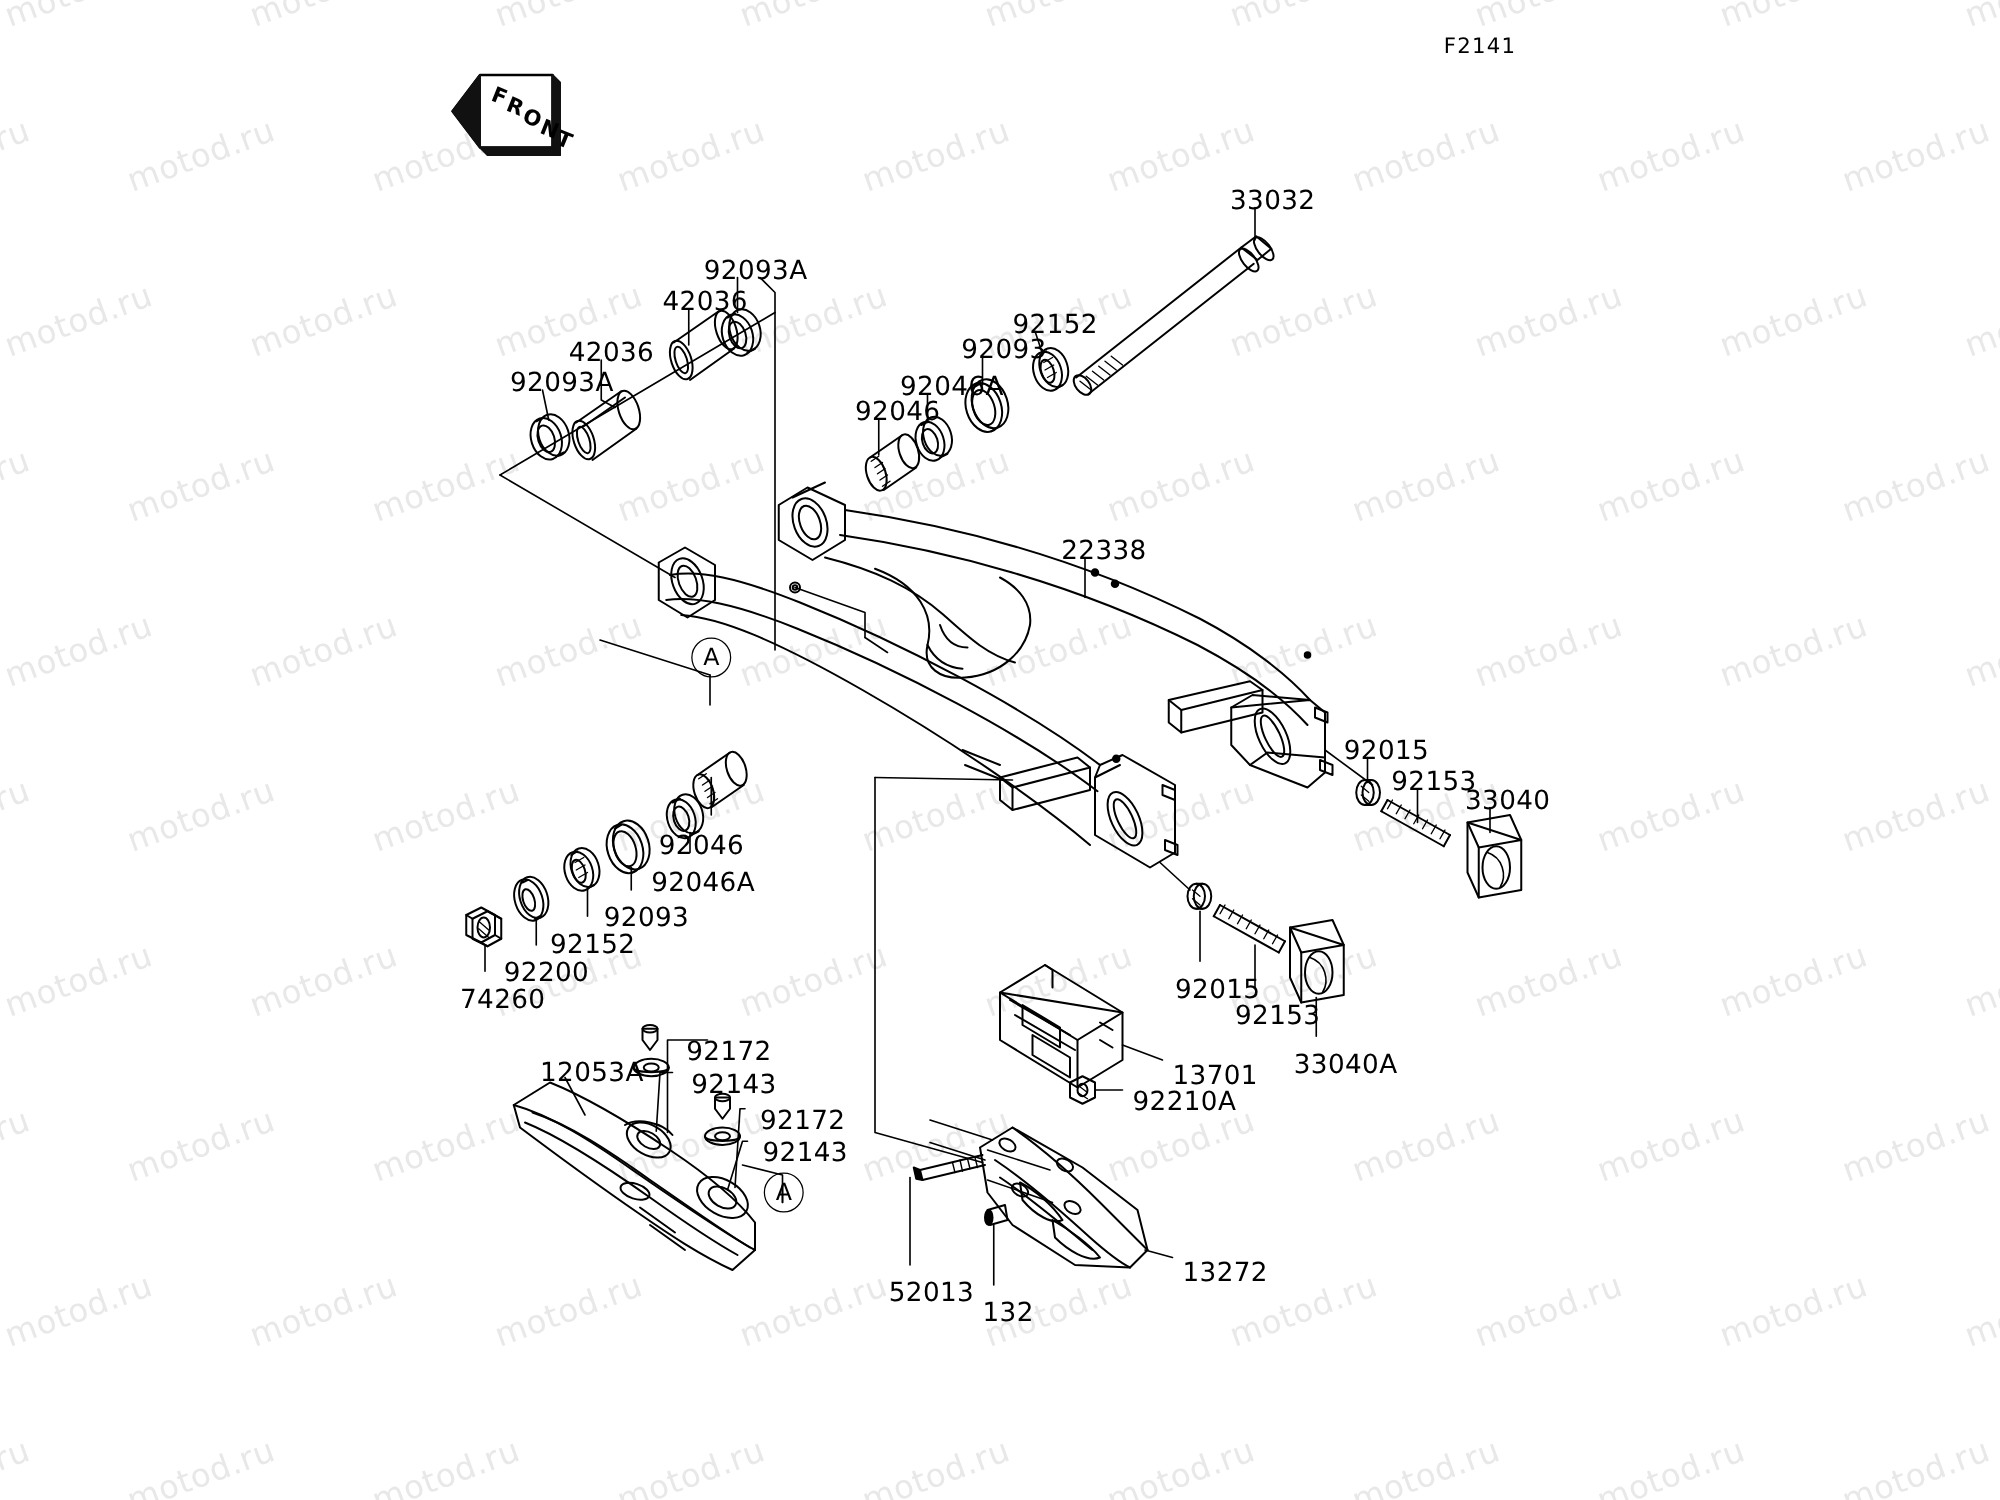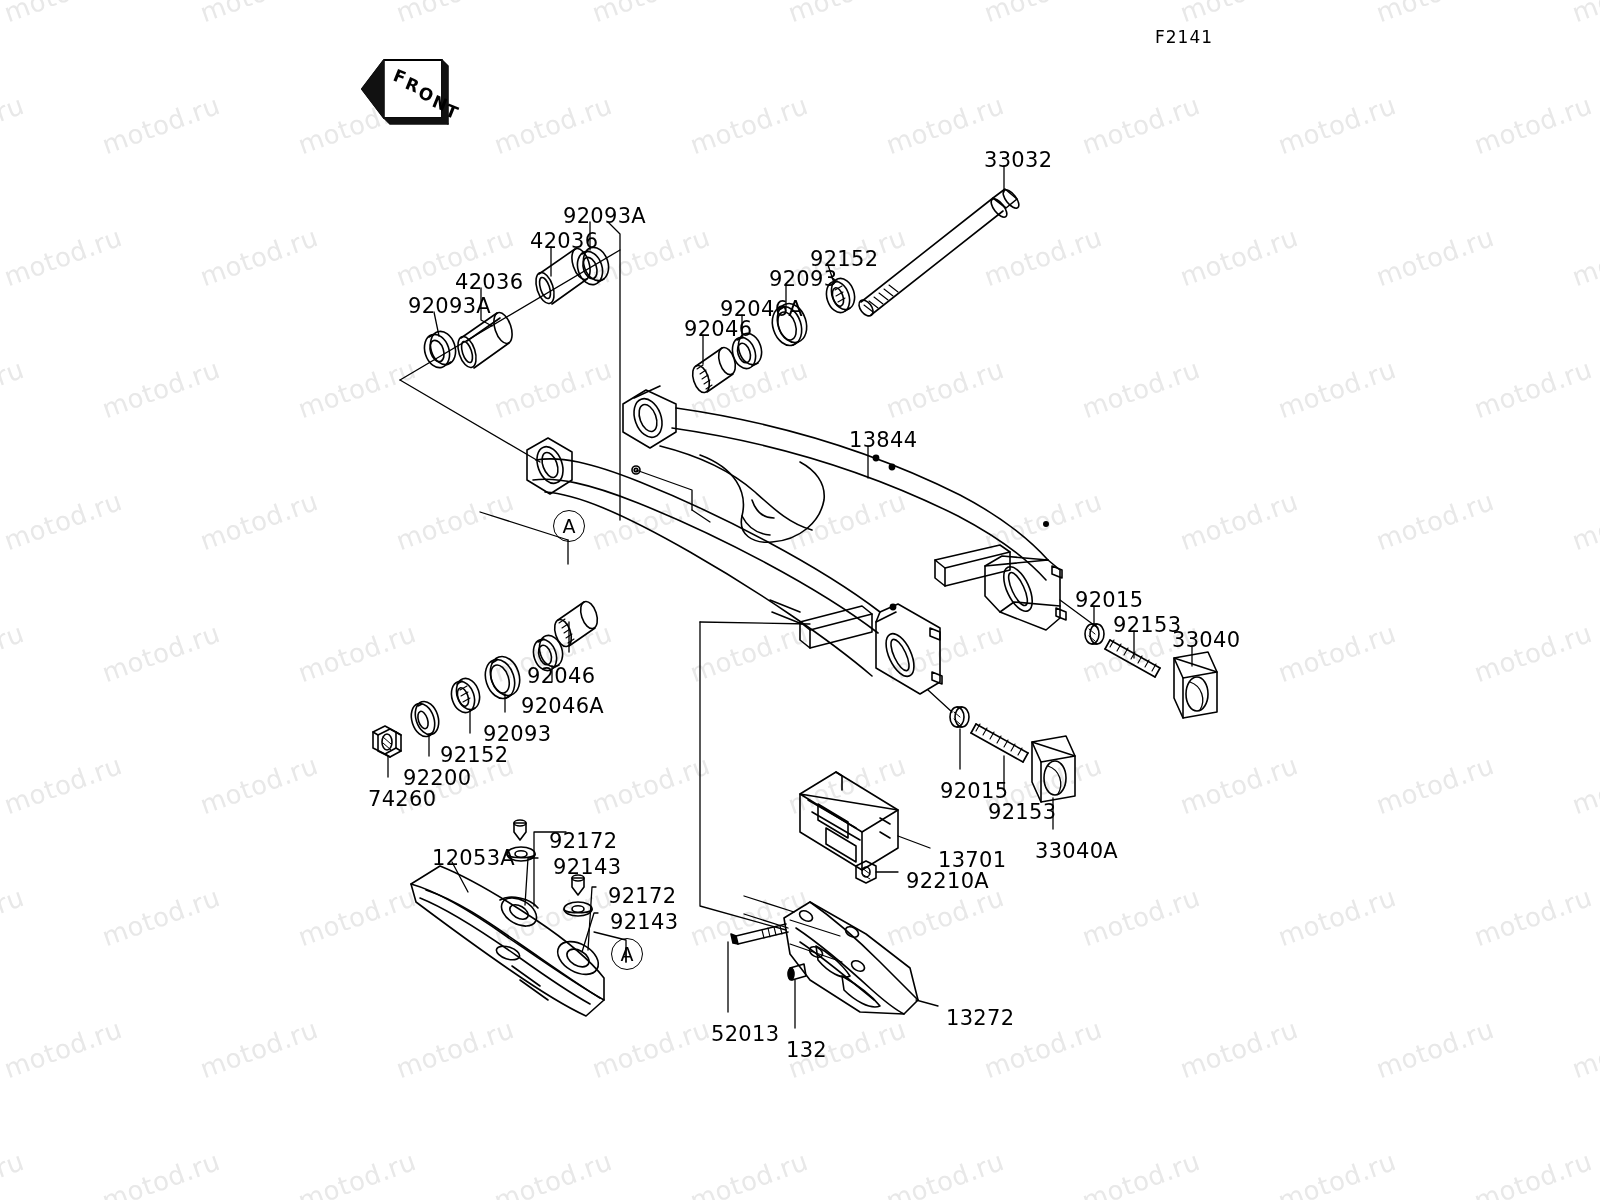--- a/index.html
+++ b/index.html
@@ -555,21 +555,21 @@
     <div class="callout" style="left:611px;top:938px;">A</div>
   <div class="lbl" style="left: 408px; top: 294px;">92093A</div>
       <div class="lbl" style="left: 455px; top: 270px;">42036</div>
       <div class="lbl" style="left: 530px; top: 229px;">42036</div>
       <div class="lbl" style="left: 563px; top: 204px;">92093A</div>
       <div class="lbl" style="left: 684px; top: 317px;">92046</div>
       <div class="lbl" style="left: 720px; top: 297px;">92046A</div>
       <div class="lbl" style="left: 769px; top: 267px;">92093</div>
       <div class="lbl" style="left: 810px; top: 247px;">92152</div>
       <div class="lbl" style="left: 984px; top: 148px;">33032</div>
-      <div class="lbl" style="left: 849px; top: 428px;">13844</div>
+      <div class="lbl" style="left: 849px; top: 428px;">22338</div>
       <div class="lbl" style="left: 527px; top: 664px;">92046</div>
       <div class="lbl" style="left: 521px; top: 694px;">92046A</div>
       <div class="lbl" style="left: 483px; top: 722px;">92093</div>
       <div class="lbl" style="left: 440px; top: 743px;">92152</div>
       <div class="lbl" style="left: 403px; top: 766px;">92200</div>
       <div class="lbl" style="left: 368px; top: 787px;">74260</div>
       <div class="lbl" style="left: 1075px; top: 588px;">92015</div>
       <div class="lbl" style="left: 1113px; top: 613px;">92153</div>
       <div class="lbl" style="left: 1172px; top: 628px;">33040</div>
       <div class="lbl" style="left: 940px; top: 779px;">92015</div>

